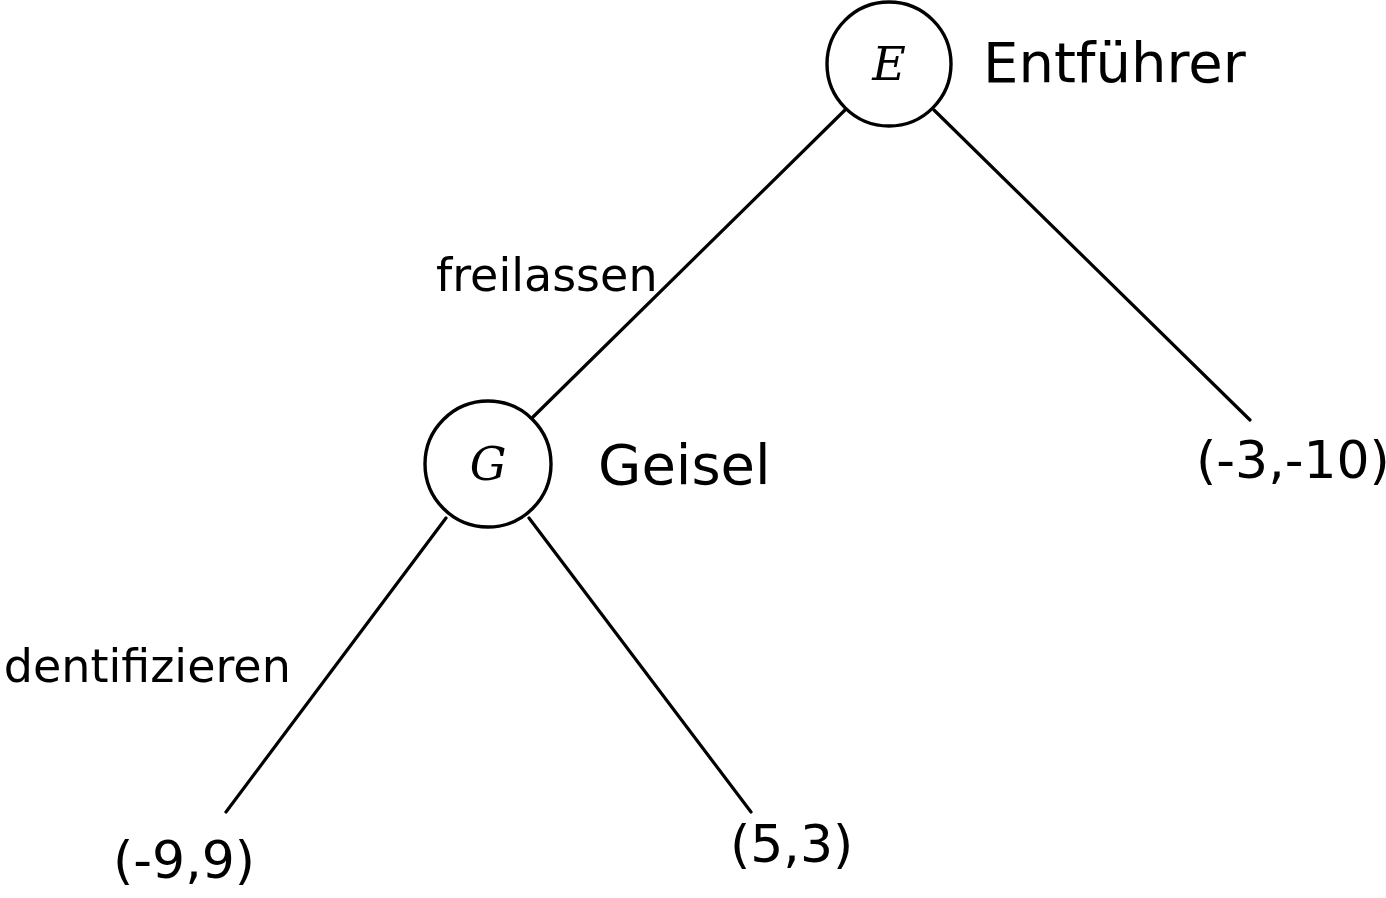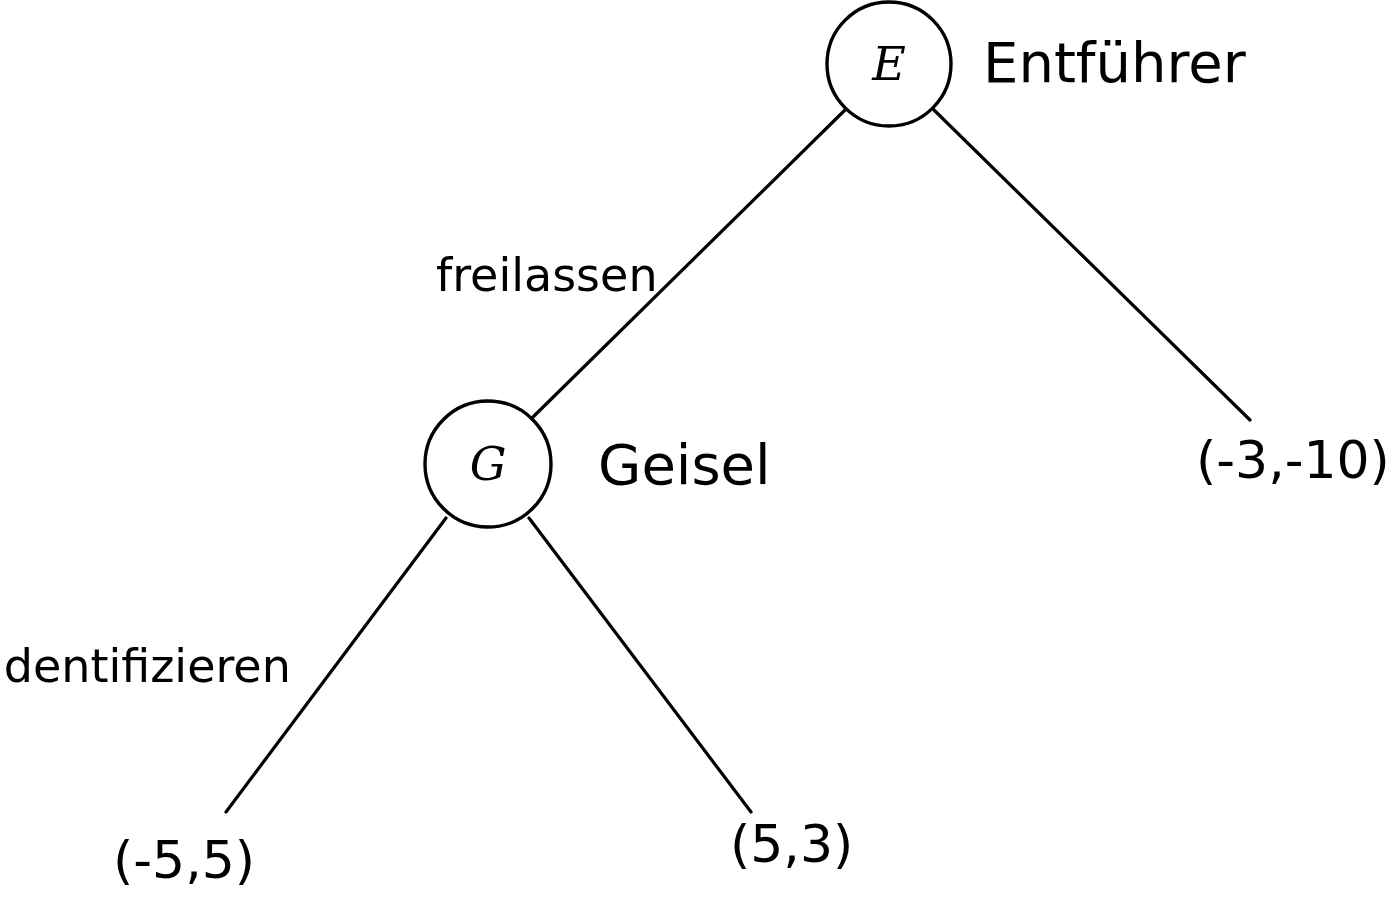--- a/index.html
+++ b/index.html
@@ -69,17 +69,17 @@
   <div class="txt player-label" style="left:582px; top:437px;margin-left:16px;">Geisel</div>
 
   <div class="txt action-label" style="left:436px; top:252px;">freilassen</div>
 
 
   <div class="txt action-label" style="left:-9px; top:643px;">identifizieren</div>
 
 
   <div class="txt payoff-label" style="left:1196px; top:434px;">(-3,-10)</div>
 
-  <div class="txt payoff-label" style="left:113px; top:834px;">(-5,5)</div>
+  <div class="txt payoff-label" style="left:113px; top:834px;">(-9,9)</div>
 
   <div class="txt payoff-label" style="left:730px; top:818px;">(5,3)</div>
 
 </div>
 
 </body></html>

